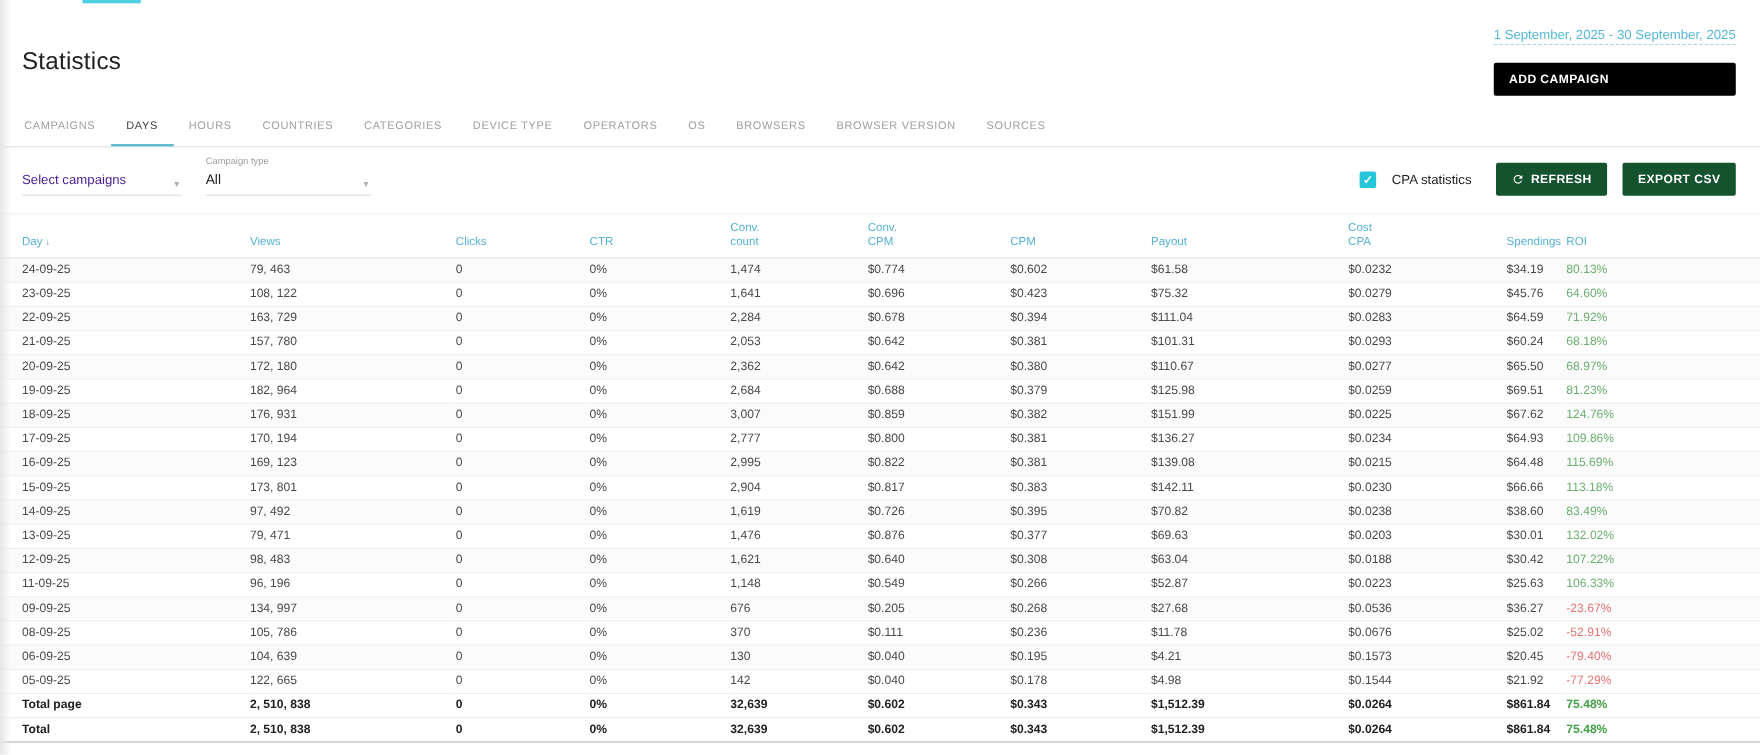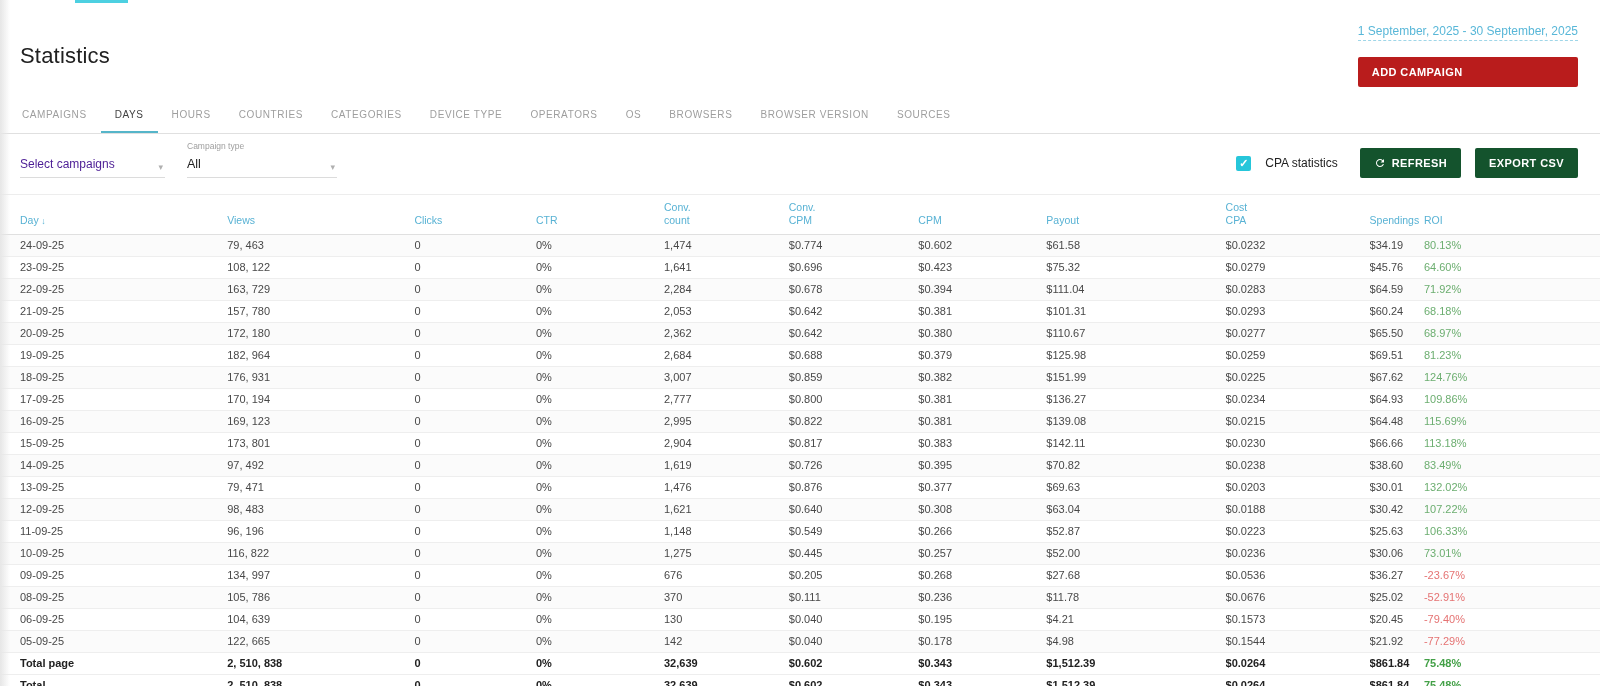--- a/index.html
+++ b/index.html
@@ -6,21 +6,21 @@
   html,body { width:1600px; height:686px; background:#fff; font-family:"Liberation Sans", sans-serif; color:#484848; overflow:hidden; }
   .left-edge { position:fixed; left:0; top:0; width:10px; height:100%; background:linear-gradient(to right,#e6e6e6,rgba(255,255,255,0)); pointer-events:none; }
   .top-accent { position:absolute; left:75px; top:0; width:53px; height:3px; background:#4dd0e1; }
 
   .page { padding:0; }
   .header-row { display:flex; justify-content:space-between; align-items:center; padding:24px 22px 10px 20px; }
   .page-title { font-size:22px; font-weight:500; color:#212121; letter-spacing:0.2px; }
   .header-right { display:flex; gap:16px;flex-direction:column; }
   .date-range { font-size:12px; color:#58b7d8; border-bottom:1px dashed #9fd6e8; padding-bottom:2px; cursor:pointer; }
   .btn { border:none; border-radius:2px; color:#fff; font-size:11px; font-weight:bold; letter-spacing:0.4px; padding:9px 14px; cursor:pointer; font-family:"Liberation Sans",sans-serif; display:inline-flex; align-items:center; gap:6px; }
-  .btn-indigo { background:#b91c1c; }
+  .btn-indigo { background:#000000; }
   .btn-green { background:#14532d; }
 
   .tabs { display:flex; border-bottom:1px solid #e0e0e0; padding:0 8px; }
   .tab { font-size:10px; letter-spacing:0.6px; color:#9e9e9e; padding:12px 14px 11px 14px; cursor:pointer; text-transform:uppercase; border-bottom:2px solid transparent; }
   .tab.active { color:#424242; border-bottom-color:#55b5c9; }
 
   .filter-row { display:flex; justify-content:space-between; align-items:flex-end; padding:14px 22px 16px 20px; }
   .filter-left { display:flex; gap:22px; align-items:flex-end; }
   .select-field { position:relative; border-bottom:1px solid #dcdcdc; padding:3px 18px 5px 0; min-width:140px; cursor:pointer; }
   .select-field .floating-label { position:absolute; top:-10px; left:0; font-size:8.5px; color:#9e9e9e; }
@@ -312,33 +312,20 @@
           <td>0%</td>
           <td>1,148</td>
           <td>$0.549</td>
           <td>$0.266</td>
           <td>$52.87</td>
           <td>$0.0223</td>
           <td>$25.63</td>
           <td class="roi-pos">106.33%</td>
         </tr>
         <tr>
-          <td>10-09-25</td>
-          <td>116, 822</td>
-          <td>0</td>
-          <td>0%</td>
-          <td>1,275</td>
-          <td>$0.445</td>
-          <td>$0.257</td>
-          <td>$52.00</td>
-          <td>$0.0236</td>
-          <td>$30.06</td>
-          <td class="roi-pos">73.01%</td>
-        </tr>
-        <tr>
           <td>09-09-25</td>
           <td>134, 997</td>
           <td>0</td>
           <td>0%</td>
           <td>676</td>
           <td>$0.205</td>
           <td>$0.268</td>
           <td>$27.68</td>
           <td>$0.0536</td>
           <td>$36.27</td>

